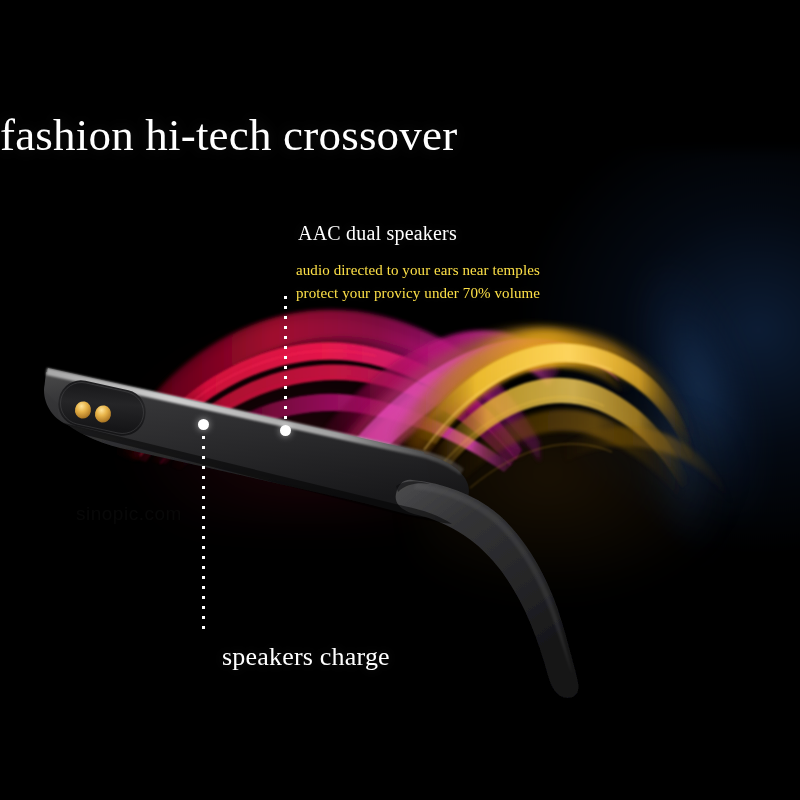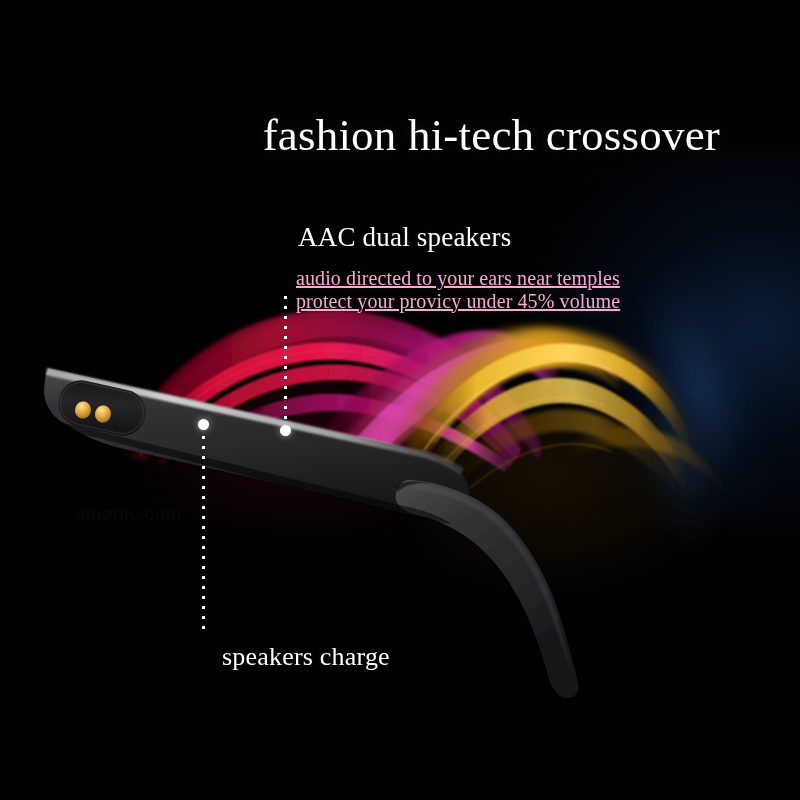--- a/index.html
+++ b/index.html
@@ -110,50 +110,49 @@
     color: rgba(150,150,150,0.055);
     user-select: none;
   }
 
   
   #headline {
     position: absolute;
     left: 0;
     top: 112px;
     width: 720px;
-    text-align: right;
+    text-align: left;
     color: #ffffff;
     font-size: 45px;
     line-height: 1.05;
     letter-spacing: 0.2px;
     text-shadow: 0 0 16px rgba(255,255,255,0.10);
   }
 
   #callout-speakers {
     position: absolute;
     left: 296px;
     top: 222px;
     width: 370px;
   }
   #speakers-title {
     color: #ffffff;
-    font-size: 27px;
+    font-size: 20px;
     line-height: 1.15;
     letter-spacing: 0.2px;
     margin: 0 0 14px 2px;
     text-shadow: 0 0 12px rgba(255,255,255,0.10);
   }
   .speakers-line {
-    color: #f9a8d4;
-    font-size: 20px;
+    color: #fde047;
+    font-size: 15px;
     line-height: 22.5px;
     letter-spacing: 0.1px;
     white-space: nowrap;
     text-shadow: 0 0 8px rgba(255,255,255,0.08);
-    text-decoration: underline;
   }
 
   #callout-magnetic {
     position: absolute;
     left: 222px;
     top: 642px;
     color: #ffffff;
     font-size: 26px;
     letter-spacing: 0.2px;
     text-shadow: 0 0 12px rgba(255,255,255,0.10);
@@ -406,21 +405,21 @@
              C436,192 414,188 398,184 L66,100 Z" fill="#000000" opacity="0.5" filter="url(#bodySoft)"></path>
   </svg>
 
   <div id="watermark">sinopic.com</div>
 
   <div id="headline">fashion hi-tech crossover</div>
 
   <div id="callout-speakers">
     <div id="speakers-title">AAC dual speakers</div>
     <div class="speakers-line">audio directed to your ears near temples</div>
-    <div class="speakers-line">protect your provicy under 45% volume</div>
+    <div class="speakers-line">protect your provicy under 70% volume</div>
   </div>
 
   <div id="callout-magnetic">speakers charge</div>
 
   <div class="leader" id="leader-speakers"></div>
   <div class="leader" id="leader-magnetic"></div>
   <div class="hotspot-dot" id="dot-speakers"></div>
   <div class="hotspot-dot" id="dot-magnetic"></div>
 
 </div>

